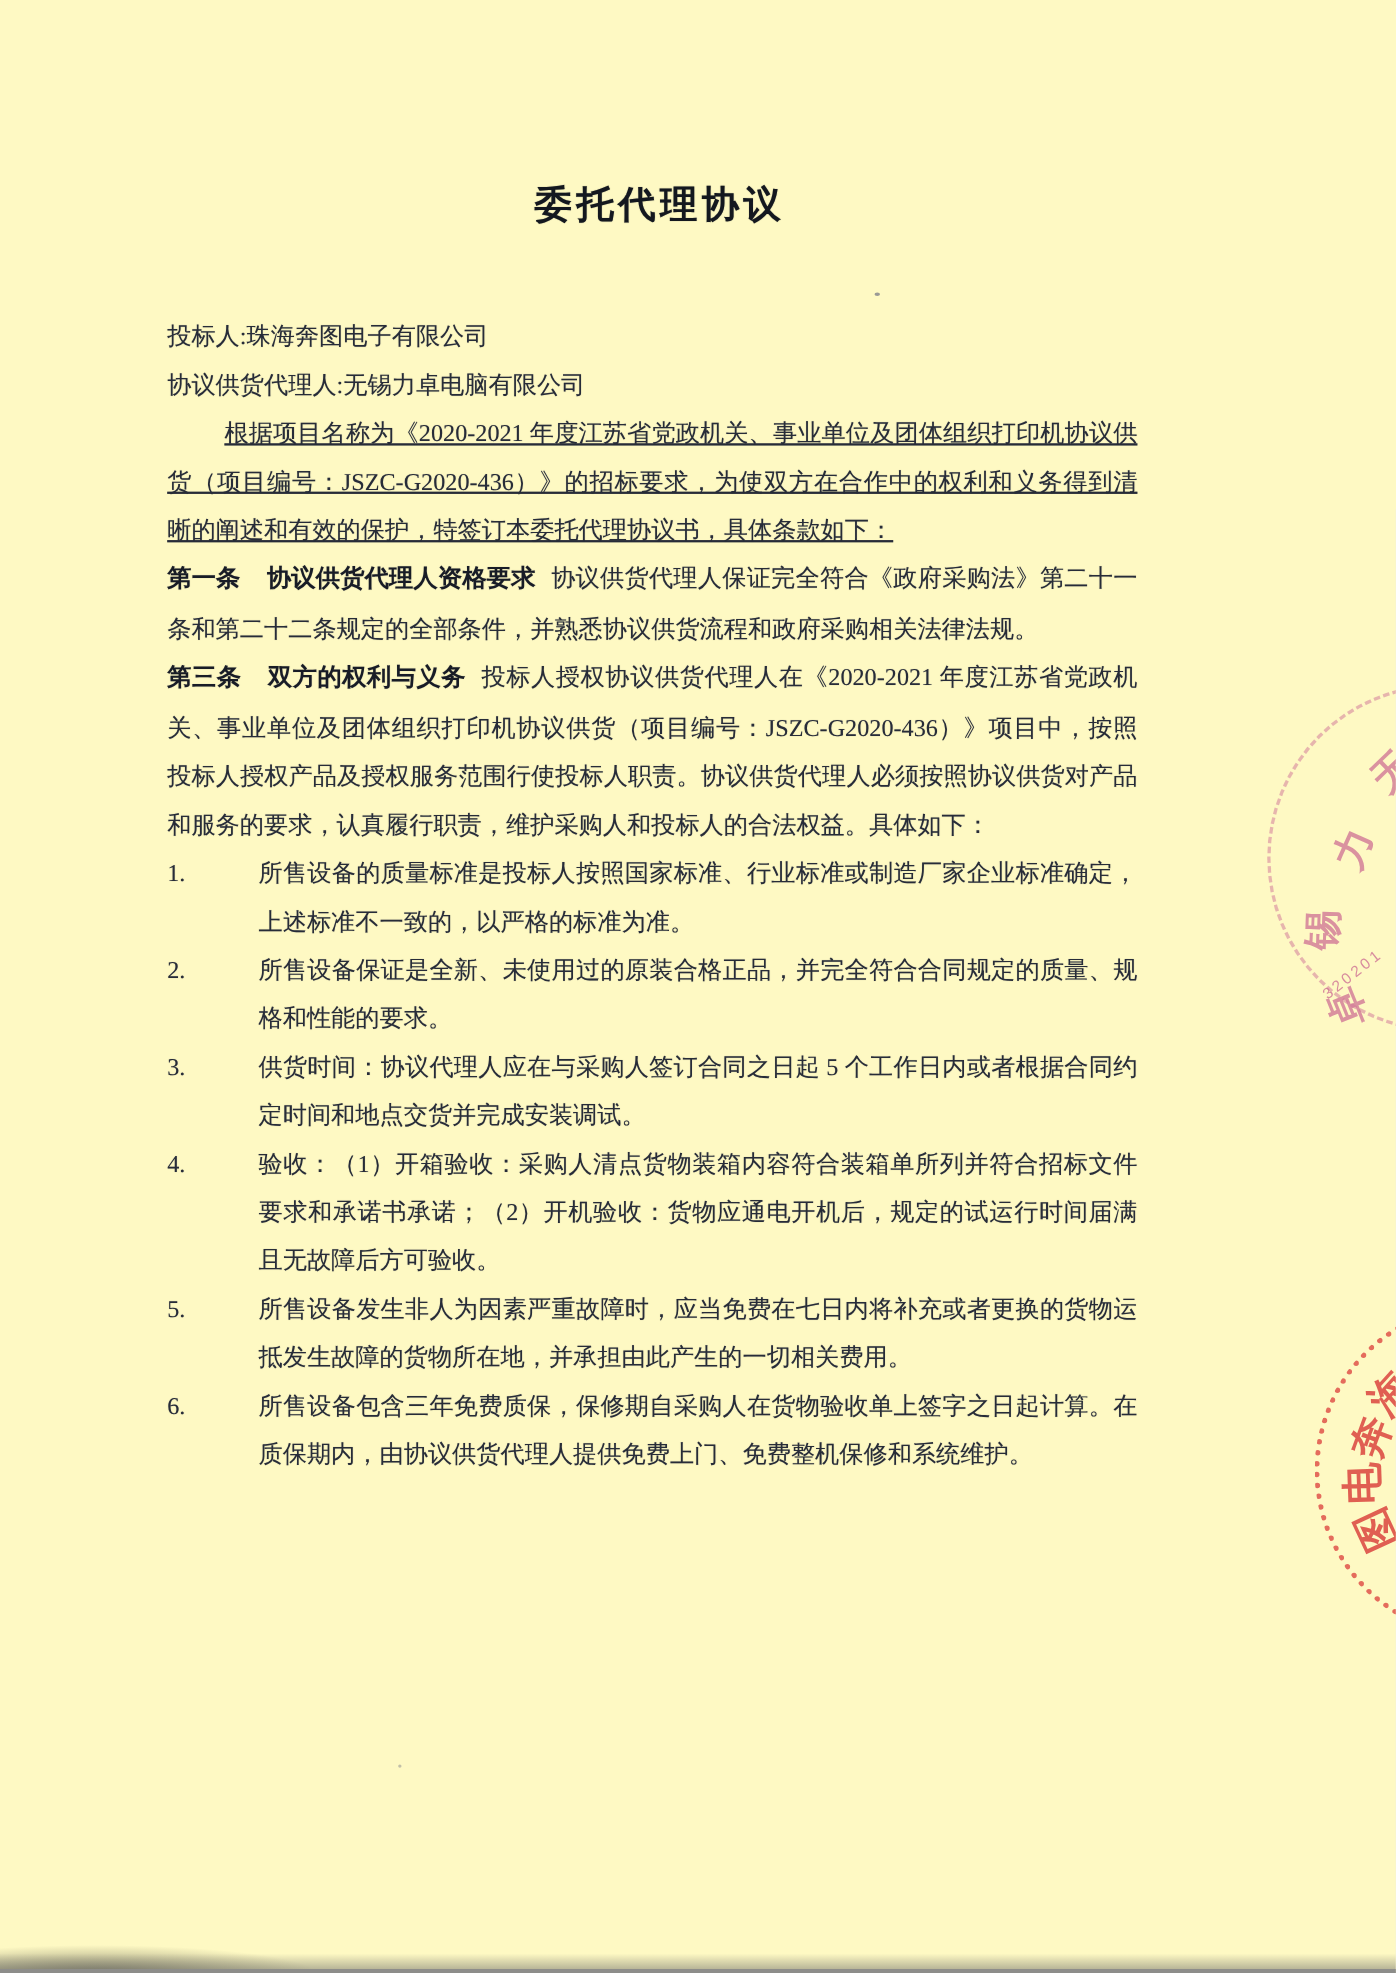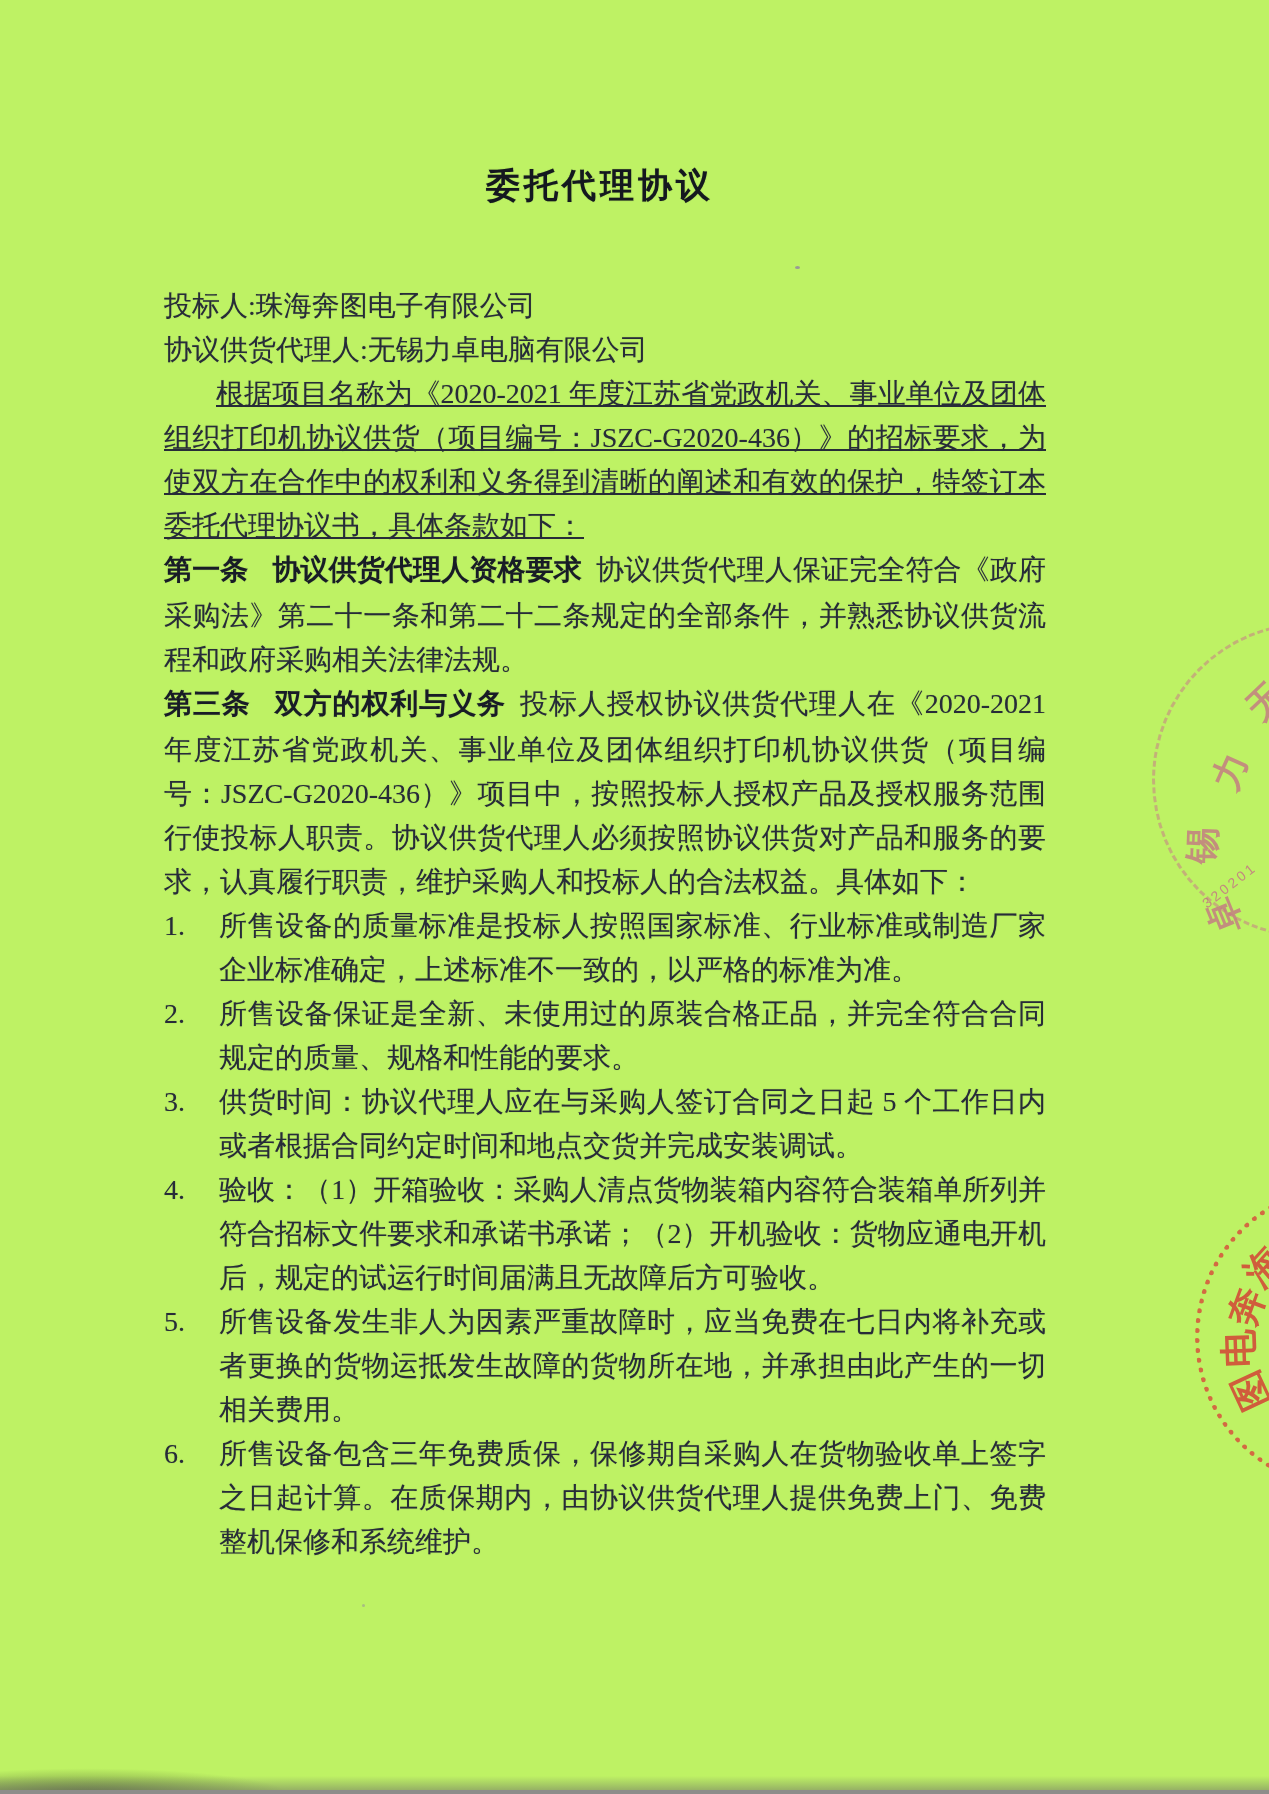--- a/index.html
+++ b/index.html
@@ -1,43 +1,43 @@
 <!DOCTYPE html>
 <html><head>
 <meta charset="utf-8">
 <style>
   html,body { margin:0; padding:0; background:#e9e9e7; }
   .page {
     position:relative; width:1269px; height:1794px; margin:0 auto;
-    background:#bef264; overflow:hidden;
+    background:#fef9c3; overflow:hidden;
     font-family:"Liberation Serif", serif; color:#272c38;
   }
   .title {
     position:absolute; top:140px; left:160px; width:880px;
     text-align:center; font-family:"Liberation Sans", sans-serif;
     font-weight:bold; font-size:34px; letter-spacing:4px; color:#14181f;
     text-shadow:0 0 1px rgba(20,24,32,.45);
   }
   .body {
-    position:absolute; top:284px; left:164px; width:882px;
-    font-size:28px; line-height:44px; text-align:justify;
+    position:absolute; top:284px; left:152px; width:882px;
+    font-size:22px; line-height:44px; text-align:justify;
     text-shadow:0 0 1px rgba(45,52,70,.35);
   }
   .body p { margin:0; padding:0; }
   .indent { text-indent:52px;text-decoration:underline; }
   .b { font-family:Liberation Mono, monospace; font-weight:bold; color:#181c26; }
   .art-num  { margin-right:12px; }
   .art-head { margin-right:14px;margin-left:12px; }
   .ul {
     text-decoration:underline; text-decoration-thickness:2px;
     text-underline-offset:7px; text-decoration-color:#2a3040;
   }
   .li { display:flex; }
   .li-num  { flex:none; width:55px; }
-  .li-text { flex:1; text-align:justify; }
+  .li-text { flex:1; text-align:justify;margin-left:28px; }
 
   
   .stamp { position:absolute; border-radius:50%; pointer-events:none; }
   .stamp-agent {
     left:1152px; top:622px; width:310px; height:310px;
     border:3px dashed rgba(202,96,146,.55);
     opacity:.8; filter:blur(.4px);
   }
   .stamp-agent .sc {
     position:absolute; font-family:"Liberation Sans", sans-serif;

